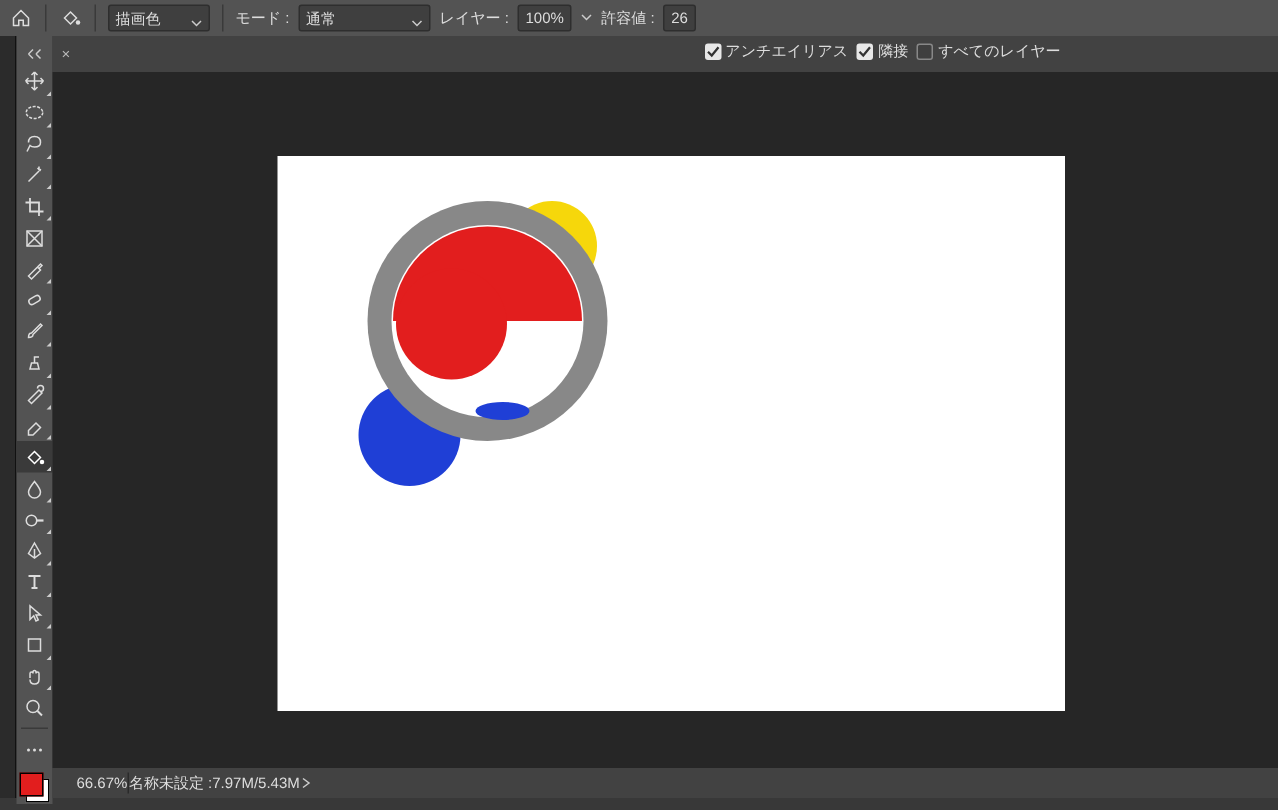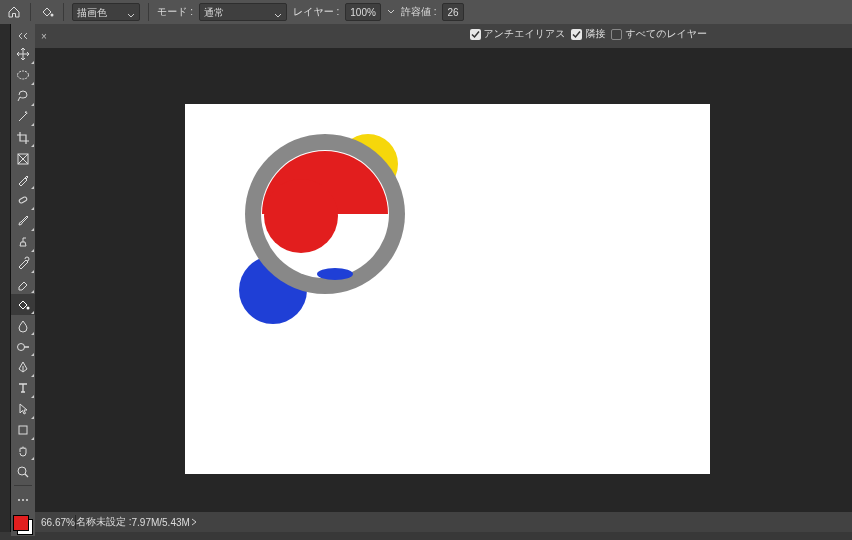--- a/index.html
+++ b/index.html
@@ -19,21 +19,21 @@
   .toolcol{width:24px;height:508px;background:#535353;float:left;display:flex;flex-direction:column;align-items:center;padding-top:4px;gap:0;}
   .tbtn{width:24px;height:21px;display:flex;align-items:center;justify-content:center;position:relative;}
   .tbtn.active{background:#3a3a3a;}
   .tbtn svg{display:block;}
   .tri{position:absolute;right:1px;bottom:1px;width:0;height:0;border-left:3px solid transparent;border-bottom:3px solid #ccc;}
   .main{margin-left:34px;height:508px;display:flex;flex-direction:column;}
   .tabbar{height:24px;background:#424242;display:flex;align-items:center;padding-left:6px;gap:6px;}
   .close{font-size:10px;color:#bbb;}
   .canvasArea{flex:1;background:#262626;position:relative;overflow:hidden;text-align:center;}
   .canvas{width:525px;height:370px;background:#fff;position:absolute;left:150px;top:56px;}
-  .status{height:20px;background:#424242;display:flex;align-items:center;padding-left:6px;gap:0;}
+  .status{height:20px;background:#424242;display:flex;align-items:center;padding-left:16px;gap:0;}
   .status .div{width:0;height:14px;border-left:1px solid #2a2a2a;}
   .swatches{margin-top:4px;width:22px;height:22px;position:relative;}
   .swF{position:absolute;left:1px;top:1px;width:14px;height:14px;background:#e21e1e;border:1px solid #000;}
   .swB{position:absolute;right:1px;bottom:1px;width:14px;height:14px;background:#fff;border:1px solid #000;}
   .expand{width:24px;height:16px;display:flex;align-items:center;justify-content:center;}
 </style>
 </head>
 <body>
 
 <div class="topbar">

